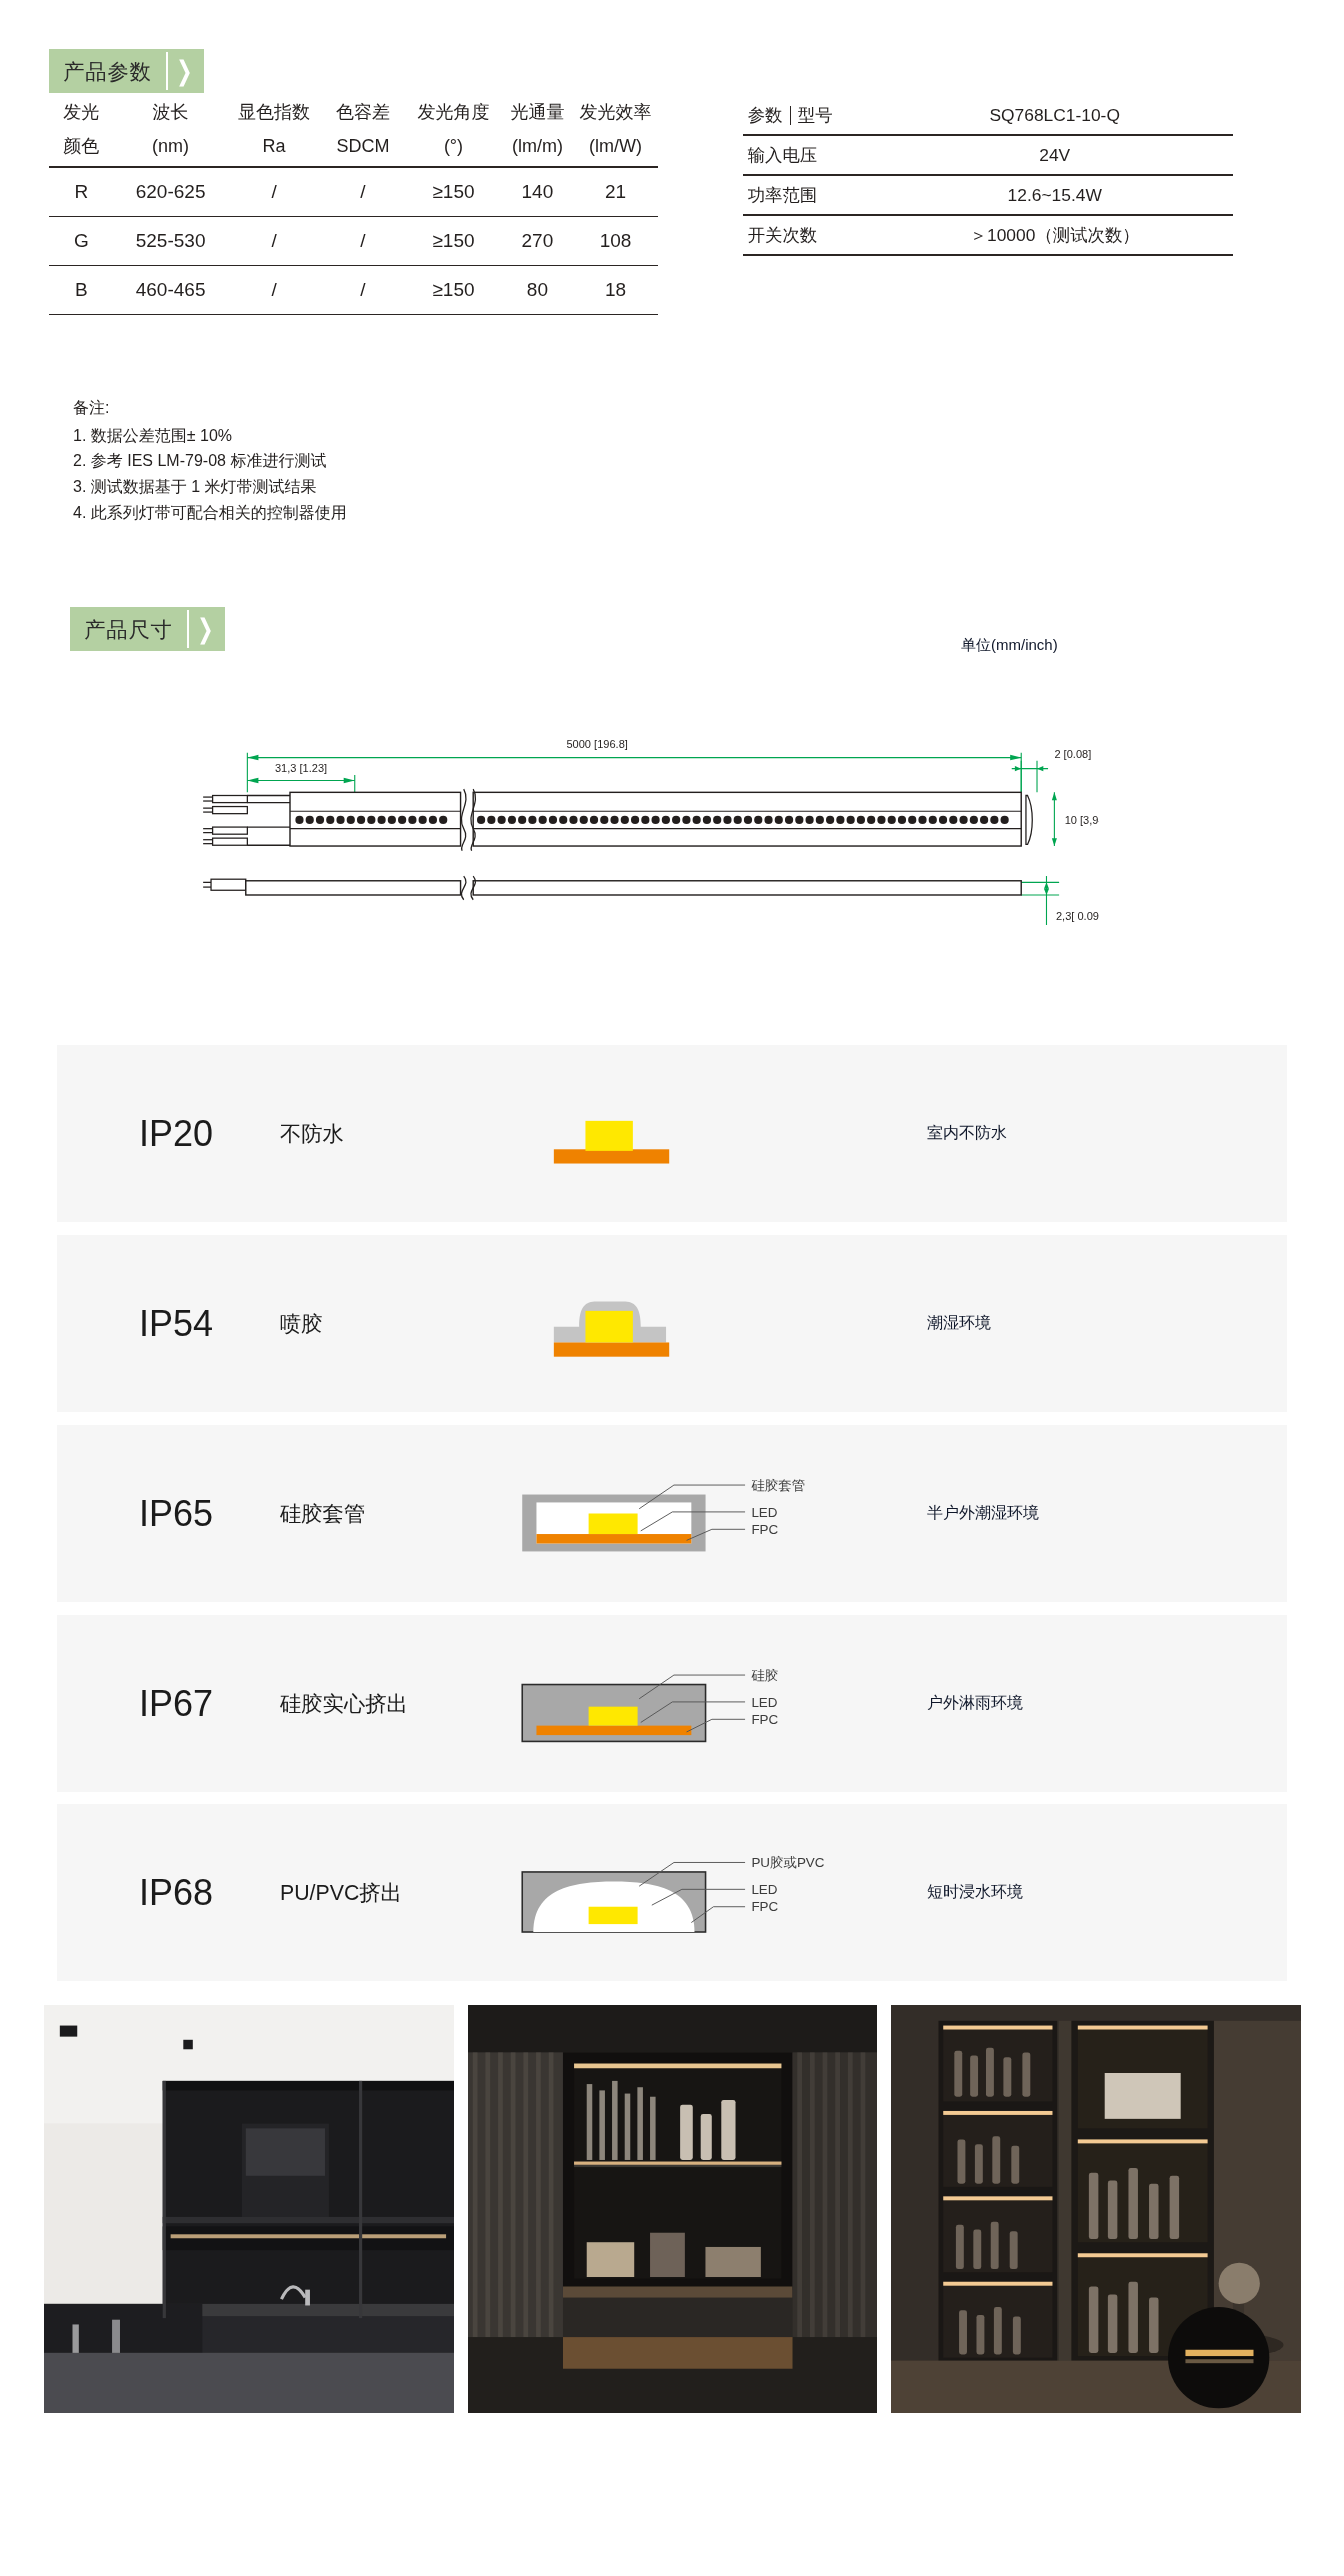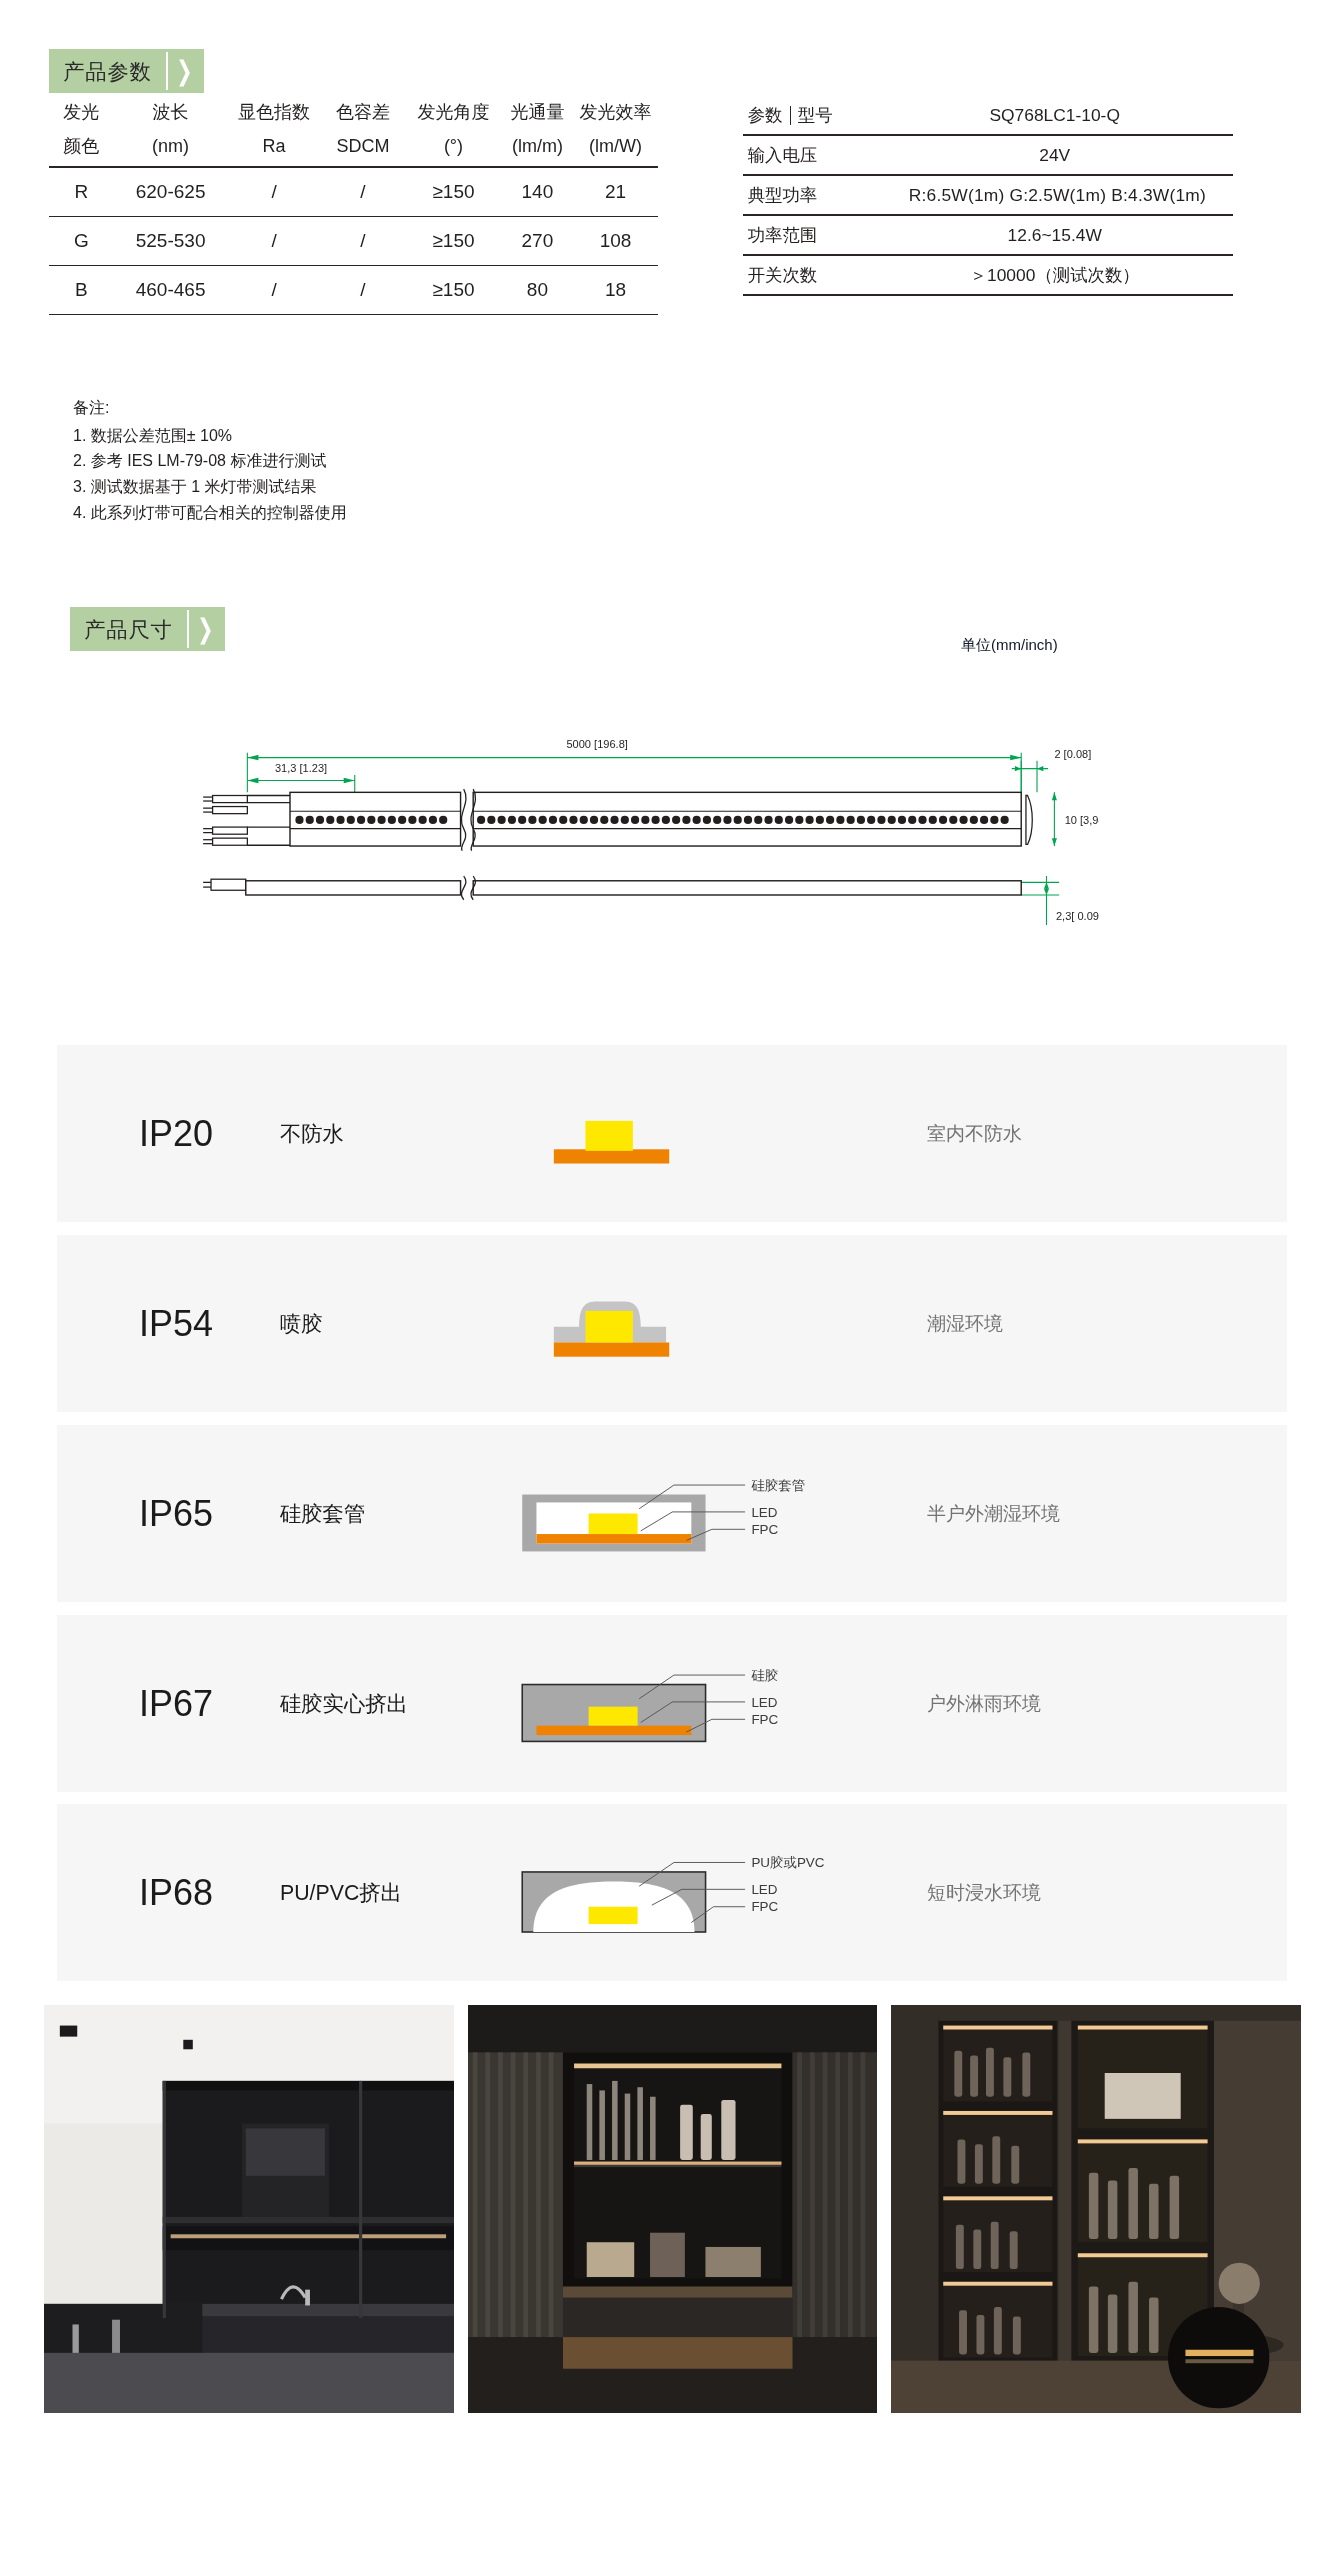--- a/index.html
+++ b/index.html
@@ -168,22 +168,22 @@
   }
   .ip-kind {
     position: absolute;
     left: 223px;
     font-size: 21.3px;
     color: #1b1b1b;
   }
   .ip-env {
     position: absolute;
     left: 870px;
-    font-size: 19px;
-    color: #737373;
+    font-size: 16px;
+    color: #0f172a;
   }
   .ip-fig {
     position: absolute;
     left: 427px;
     top: 0;
     width: 372px;
     height: 177px;
   }
 
   
@@ -296,24 +296,20 @@
         <td class="lbl">
           <span>参数</span><span class="vbar"></span><span>型号</span>
         </td>
         <td class="val">SQ768LC1-10-Q</td>
       </tr>
       <tr>
         <td class="lbl">输入电压</td>
         <td class="val">24V</td>
       </tr>
       <tr>
-        <td class="lbl">典型功率</td>
-        <td class="val-wide">R:6.5W(1m)  G:2.5W(1m)  B:4.3W(1m)</td>
-      </tr>
-      <tr>
         <td class="lbl">功率范围</td>
         <td class="val">12.6~15.4W</td>
       </tr>
       <tr>
         <td class="lbl">开关次数</td>
         <td class="val">＞10000（测试次数）</td>
       </tr>
     </tbody>
   </table>
 </div>

